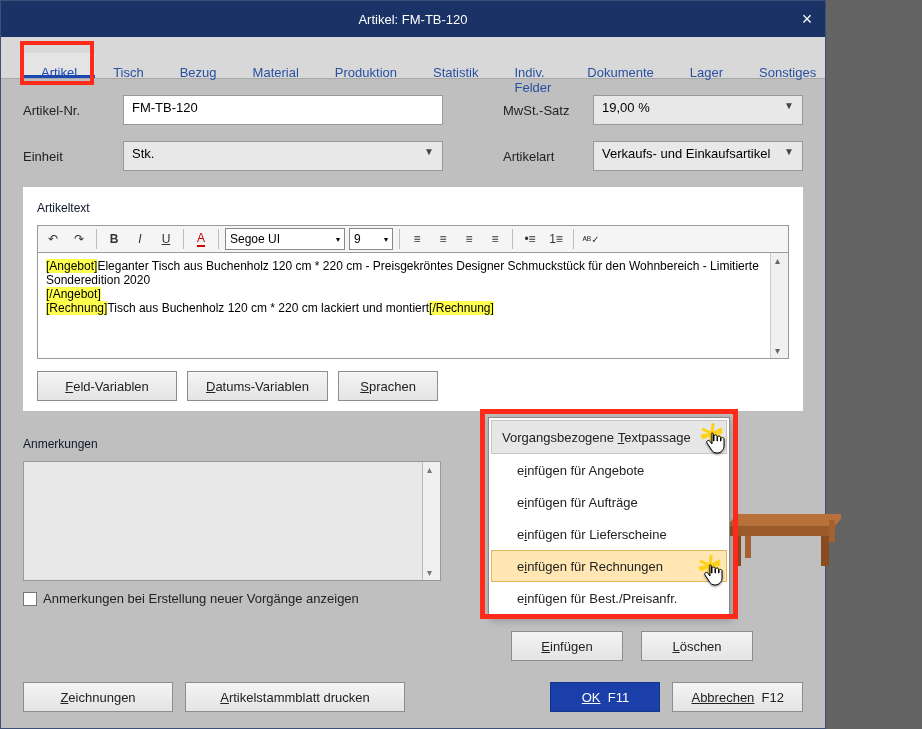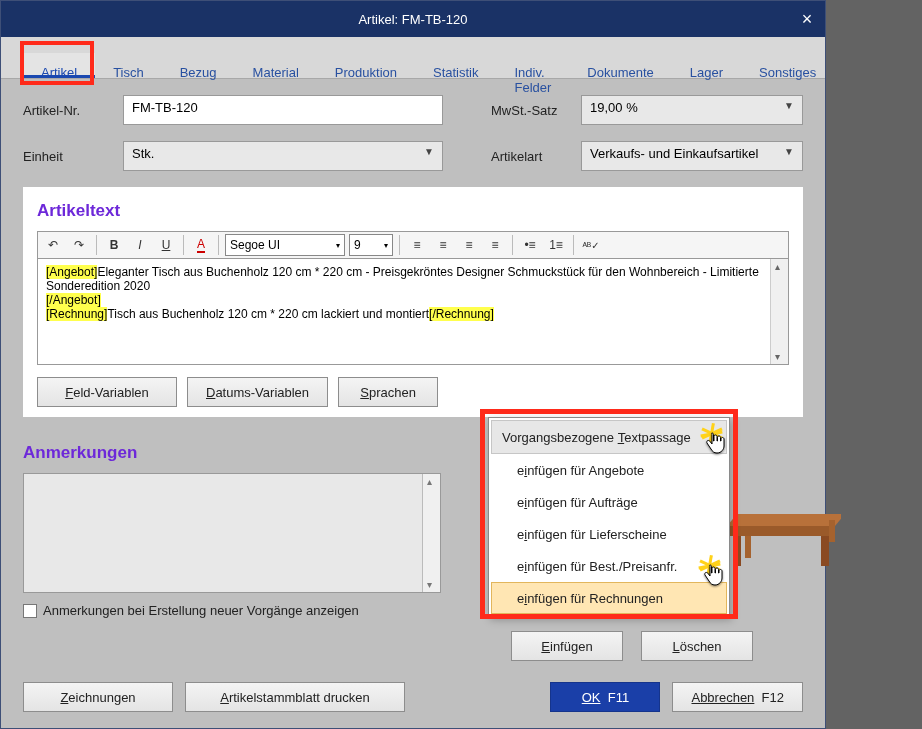--- a/index.html
+++ b/index.html
@@ -8,27 +8,27 @@
   .window { position:absolute; left:0; top:0; width:826px; height:729px; background:#bfbfbf; border:1px solid #3e4f77; }
   .titlebar { height:36px; background:#1a3266; color:#fff; display:flex; align-items:center; justify-content:center; position:relative; font-size:13px; }
   .titlebar .close { position:absolute; right:0; top:0; width:36px; height:36px; display:flex; align-items:center; justify-content:center; font-size:18px; color:#fff; cursor:pointer; }
   .tabs { background:#d8d8d8; height:42px; display:flex; align-items:stretch; padding:0 22px; border-bottom:1px solid #a8a8a8; }
   .tab { padding:12px 18px 10px; font-size:13px; color:#2850a0; cursor:pointer;margin-top:16px; }
   .tab.active { color:#1a48b0; border-bottom:3px solid #1a48b0; background:#e4e4e4; }
   .redbox-tab { position:absolute; left:19px; top:40px; width:74px; height:44px; border:4px solid #ff2a1a; pointer-events:none; }
   .content { padding:16px 22px 14px; position:relative; }
   .row { display:flex; align-items:center; margin-bottom:16px; }
   .lbl { width:100px; font-size:13px; color:#222; }
-  .lbl2 { width:90px; font-size:13px; color:#222; margin-left:48px;}
+  .lbl2 { width:90px; font-size:13px; color:#222; margin-left:60px;}
   .field { height:30px; border:1px solid #999; background:#e8e8e8; padding:4px 8px; font-size:13px; display:flex; justify-content:space-between; }
   .field.white { background:#fff; }
   .field.sel { background:#e8e8e8; }
   .field .chev { font-size:10px; color:#444; margin-left:6px; }
   .panel { background:#fff; border:0; padding:14px 14px 10px; margin-top:6px; }
-  .panel-label { font-size:17px; color:#6d28d9; margin-bottom:10px;font-weight:bold; }
+  .panel-label { font-size:12px; color:#0f172a; margin-bottom:10px; }
   .rtebar { display:flex; align-items:center; gap:4px; border:1px solid #999; background:#f5f5f5; height:28px; padding:2px 4px; }
   .tbbtn { width:22px; height:22px; display:flex; align-items:center; justify-content:center; font-size:12px; color:#333; border:1px solid transparent; cursor:pointer;}
   .sep { width:1px; height:20px; background:#bbb; margin:0 2px;}
   .rtefont { width:120px; height:22px; border:1px solid #888; background:#fff; font-size:12px; padding:0 4px; display:flex; align-items:center; justify-content:space-between;}
   .rtesize { width:44px; height:22px; border:1px solid #888; background:#fff; font-size:12px; padding:0 4px; display:flex; align-items:center; justify-content:space-between;}
   .rtebody { border:1px solid #999; border-top:none; background:#fff; height:106px; padding:6px 8px; font-size:12px; color:#000; overflow:auto; position:relative;}
   .hl { background:#ffff4d; }
   .rtebody .scroll { position:absolute; right:0; top:0; bottom:0; width:18px; background:#f0f0f0; border-left:1px solid #ccc;}
   .rtebody .scroll::before{content:"▴"; position:absolute; top:2px; left:4px; font-size:10px; color:#666;}
   .rtebody .scroll::after{content:"▾"; position:absolute; bottom:2px; left:4px; font-size:10px; color:#666;}
@@ -222,25 +222,25 @@
     </div>
     <div class="mitem">
         <span>e<span class="ul-any">i</span>nfügen für Angebote</span>
       </div>
     <div class="mitem">
         <span>e<span class="ul-any">i</span>nfügen für Aufträge</span>
       </div>
     <div class="mitem">
         <span>e<span class="ul-any">i</span>nfügen für Lieferscheine</span>
       </div>
-    <div class="mitem">
-        <span>e<span class="ul-any">i</span>nfügen für Best./Preisanfr.</span>
-      </div>
     <div class="mitem hover">
         <span>e<span class="ul-any">i</span>nfügen für Rechnungen</span>
+      </div>
+    <div class="mitem">
+        <span>e<span class="ul-any">i</span>nfügen für Best./Preisanfr.</span>
       </div>
   </div>
   <div class="menu-redbox"></div>
 
   <div class="spark" style="left:696px; top:418px;">
       <div class="s2"></div>
       <div class="s3"></div>
     </div>
   <div class="cursor" style="left:702px; top:430px;">
     <svg viewBox="0 0 24 24" width="24" height="24">

